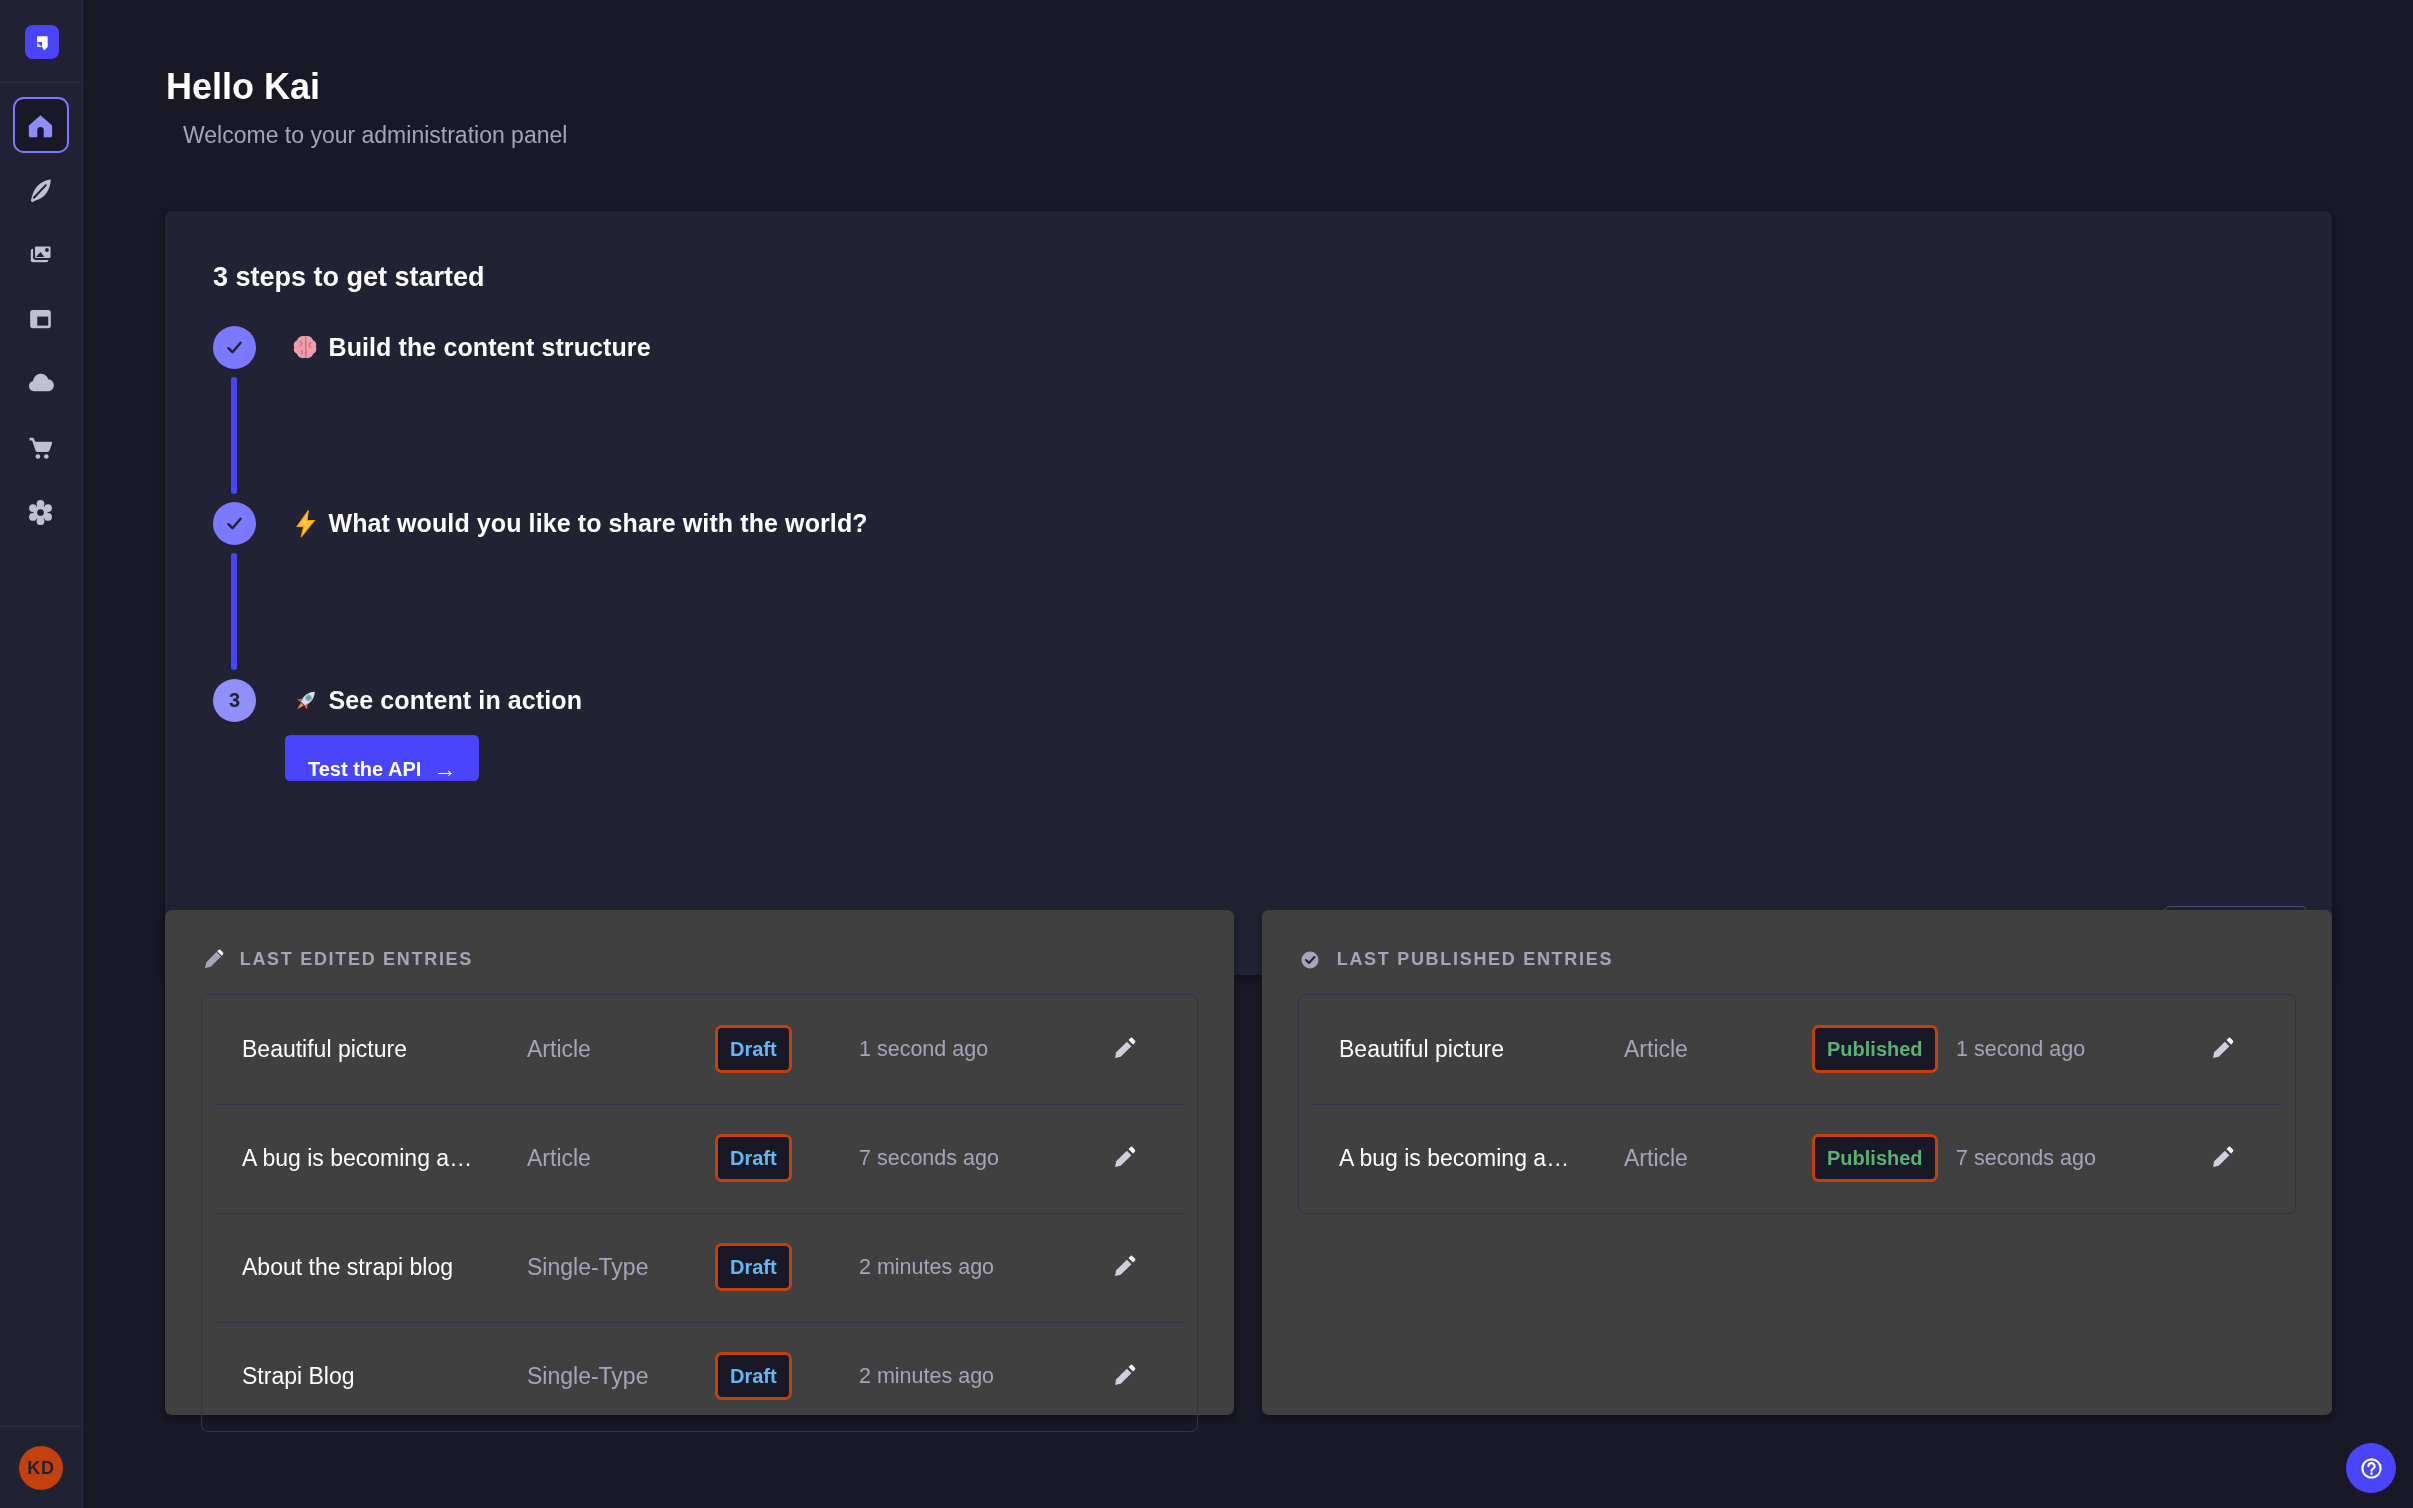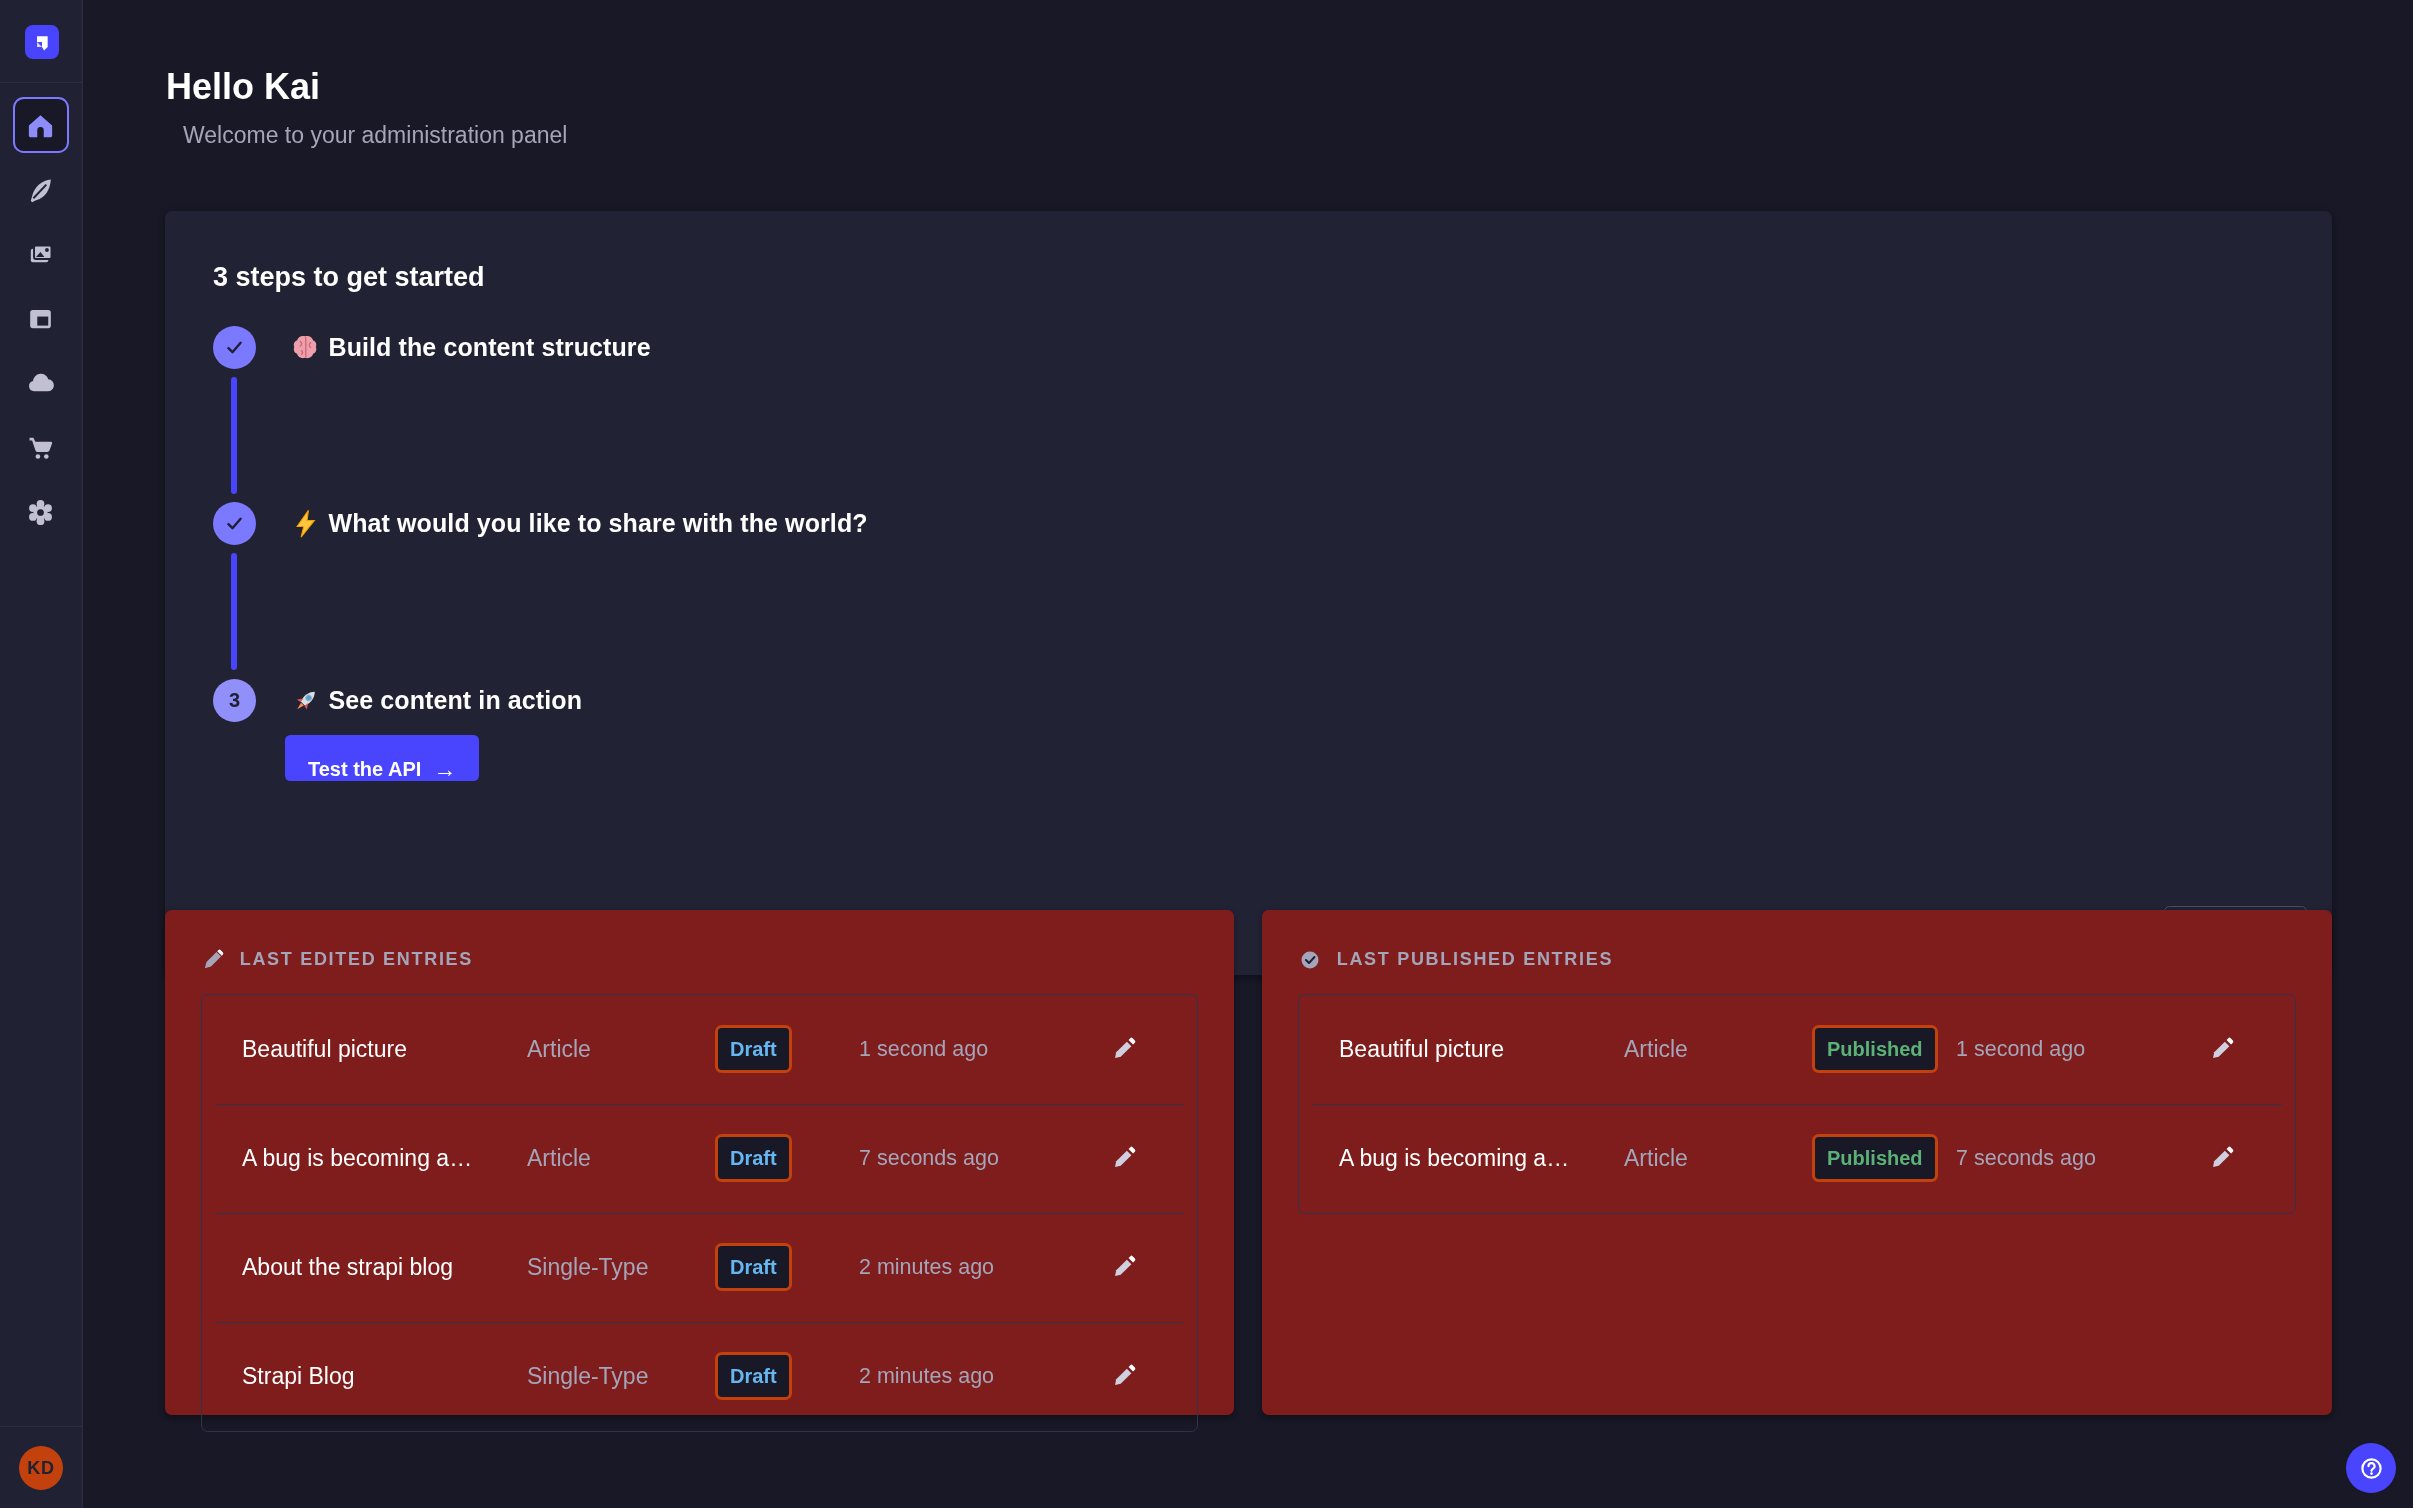--- a/index.html
+++ b/index.html
@@ -65,21 +65,21 @@
   .cta-arrow{font-size:23px;font-weight:normal;line-height:1;}
   .skip-btn{
     right:25.5px;bottom:23px;height:46px;padding:0 9px;border-radius:5.4px;
     background:transparent;border:1px solid #4a4a6a;color:#fff;
     font-size:20px;font-weight:bold;cursor:pointer;display:flex;align-items:center;
     font-family:inherit;
   }
 
   
   .panel{
-    top:910px;height:505px;background:#7f1d1d;border-radius:6.7px;
+    top:910px;height:505px;background:#404040;border-radius:6.7px;
     box-shadow:0 2.7px 6.7px rgba(3,3,5,.35);box-sizing:border-box;
     padding:35px 36px 0 36px;
   }
   .panel.left{left:165px;width:1069px;}
   .panel.right{left:1262px;width:1070px;}
   .panel-header{display:flex;align-items:center;gap:14.7px;height:29.5px;}
   .panel-title{
     font-size:18px;font-weight:bold;color:#a5a5ba;letter-spacing:1.7px;
     text-transform:uppercase;
   }

